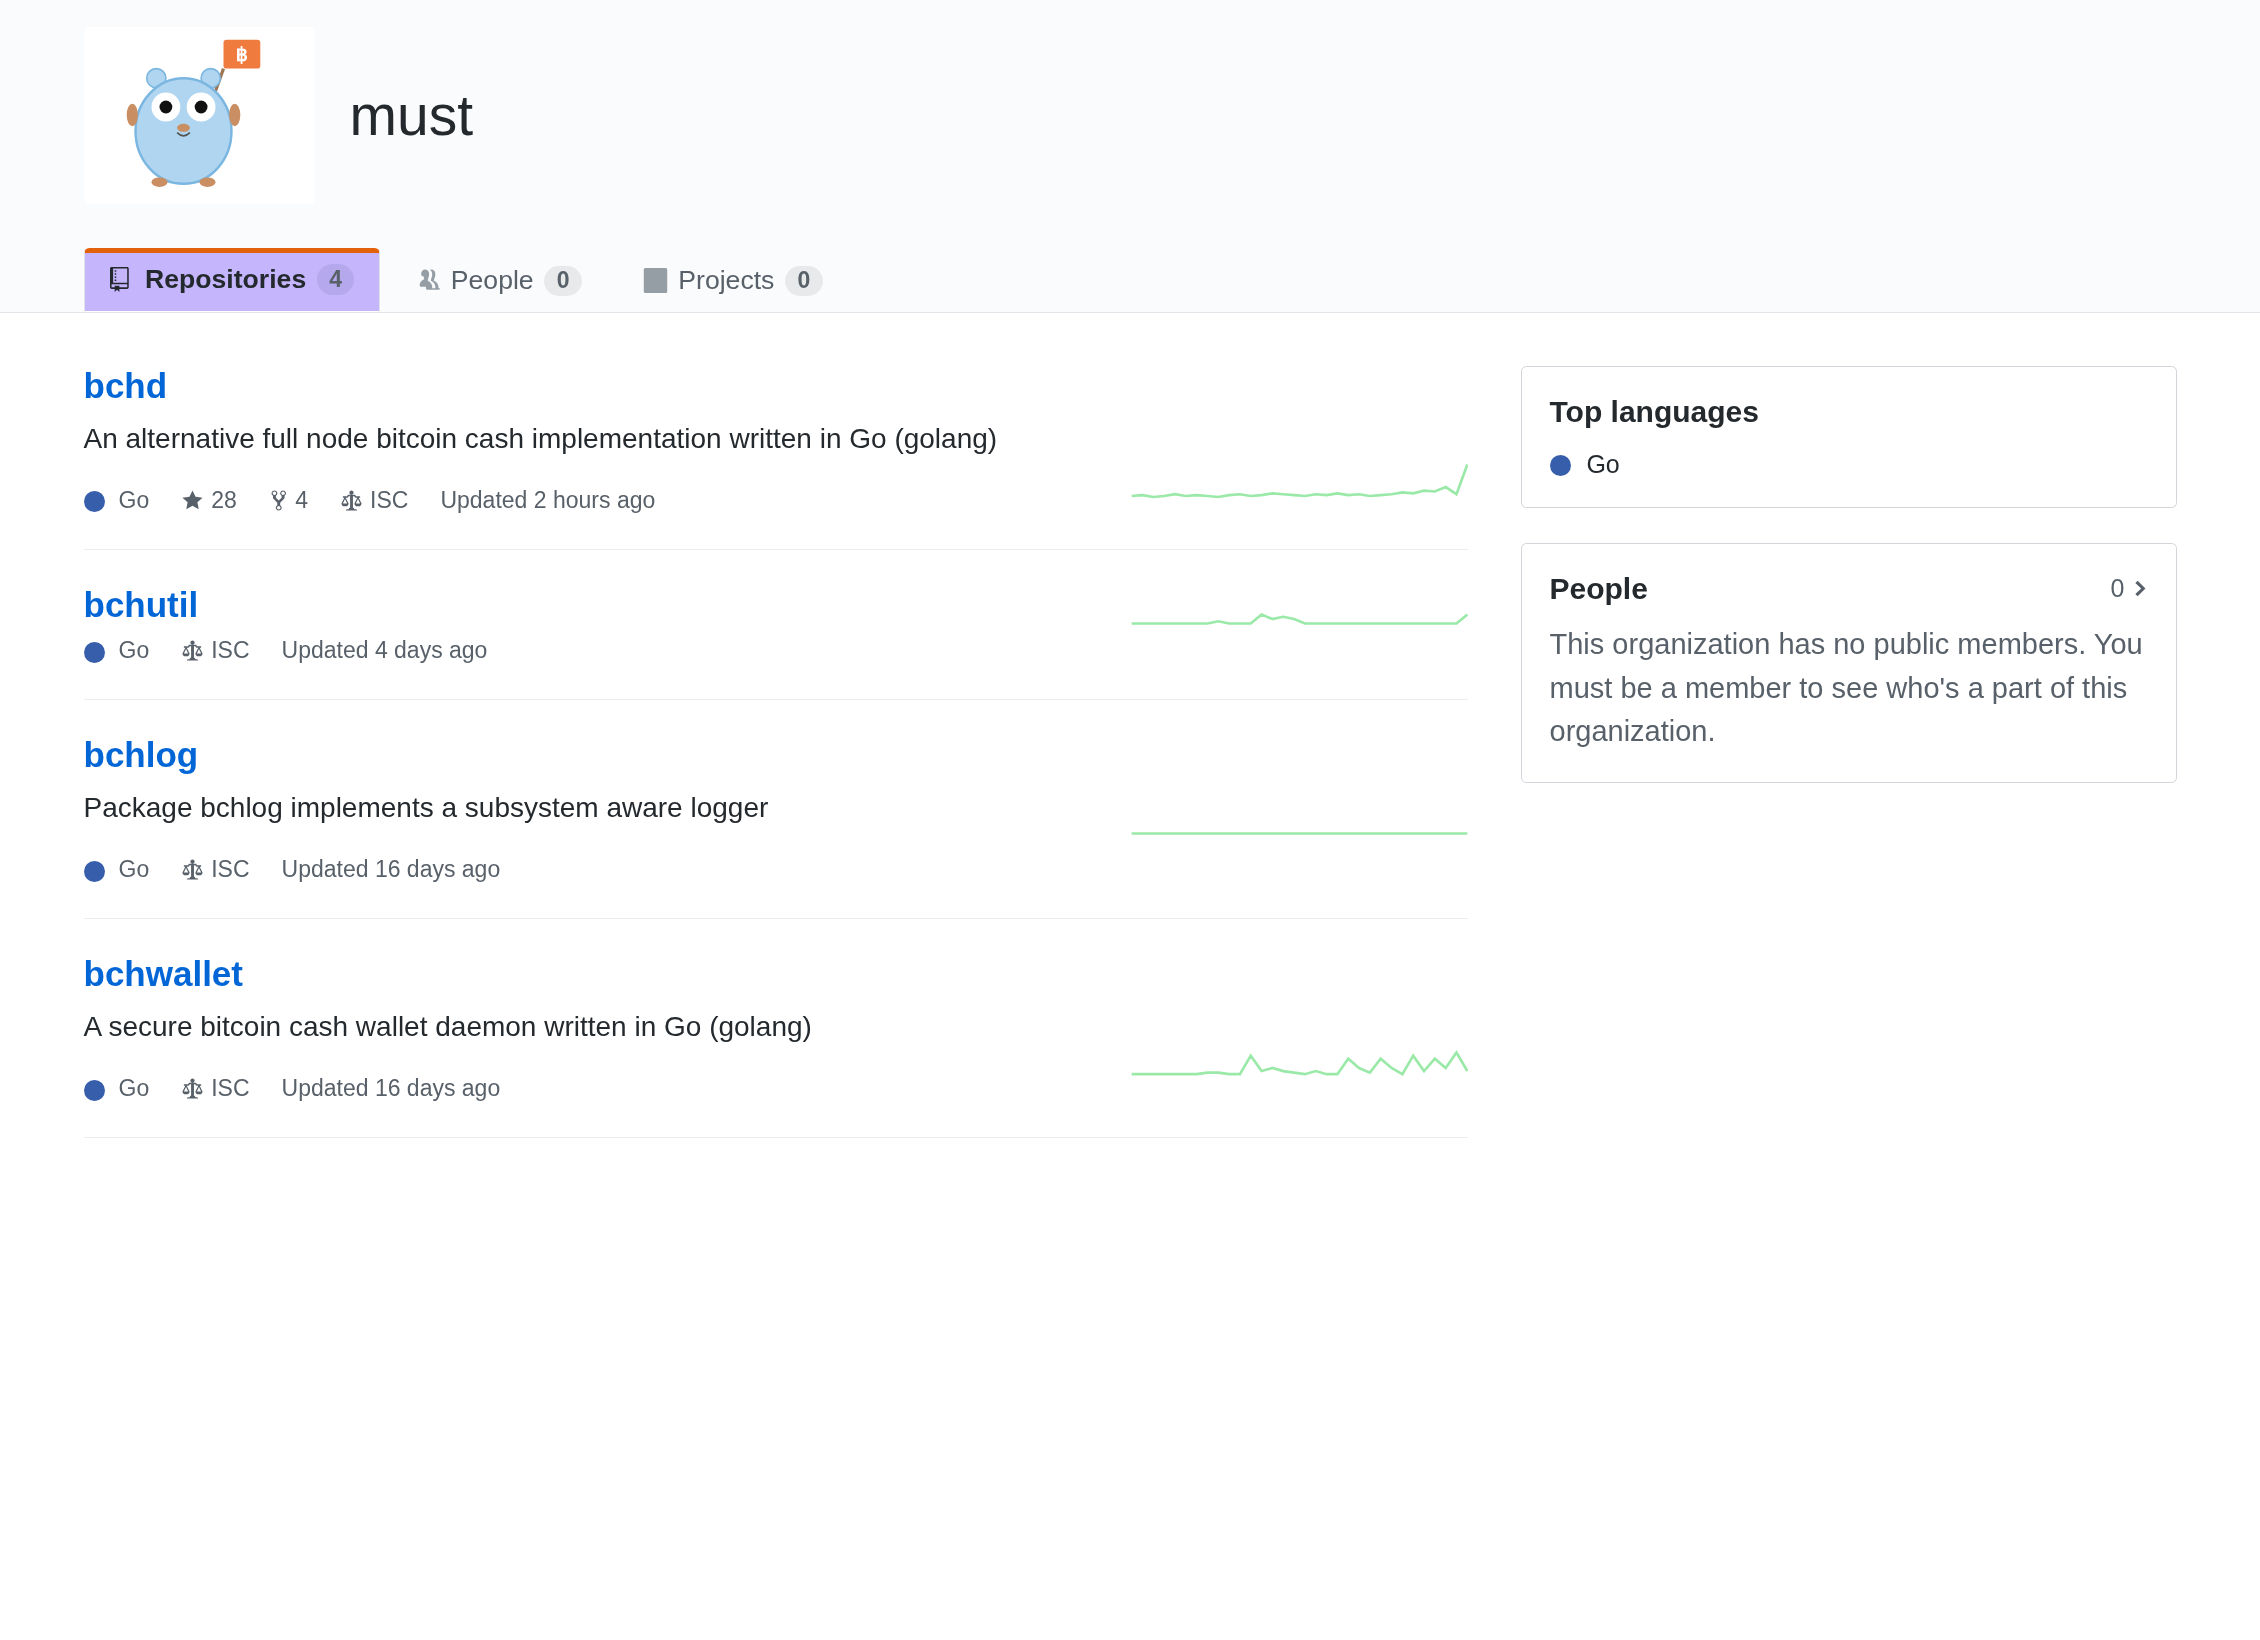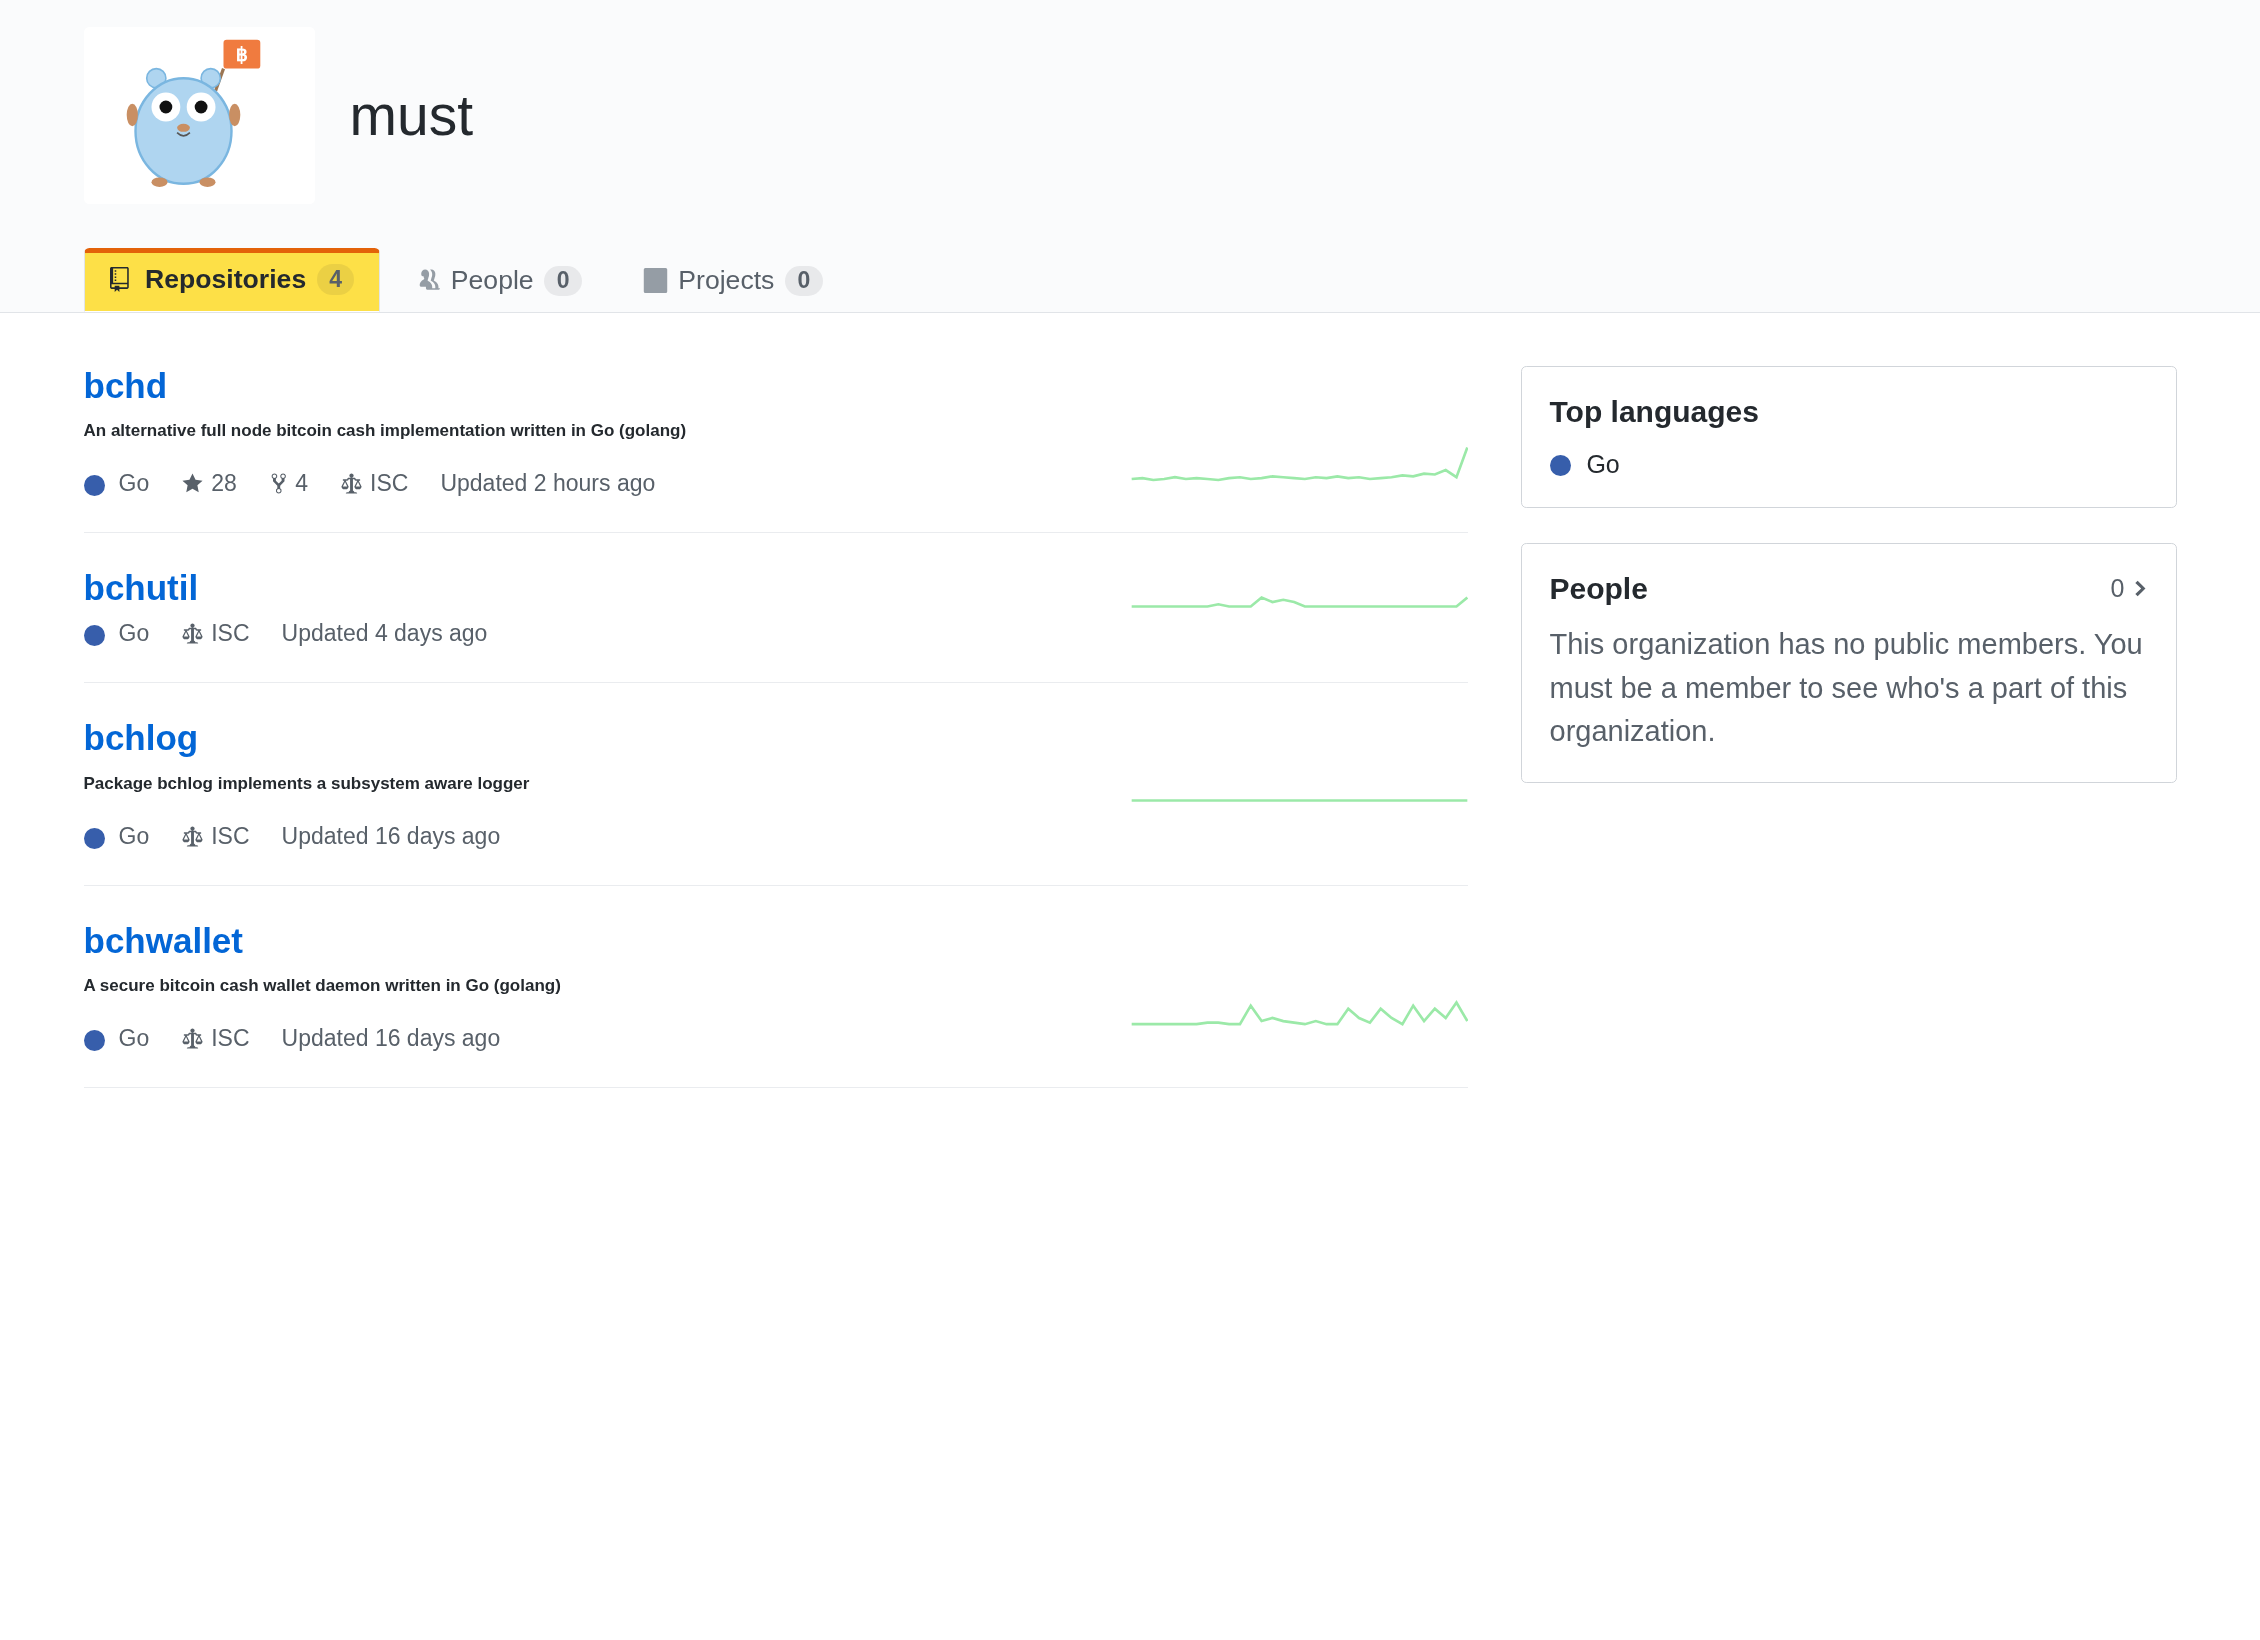--- a/index.html
+++ b/index.html
@@ -50,21 +50,21 @@
   padding: 16px 25px;
   color: #586069;
   font-size: 26.6px;
   border: 0.9px solid transparent;
   border-bottom: none;
   position: relative;
   top: 0.9px;
   cursor: pointer;
 }
 .tab.active {
-  background: #fde047;
+  background: #c4b5fd;
   border: 0.9px solid #e1e4e8;
   border-top: 5.3px solid #e36209;
   border-bottom: 0.9px solid #fff;
   border-radius: 5.3px 5.3px 0 0;
   color: #24292e;
   font-weight: 600;
   padding-top: 10.6px;
 }
 .tab .count {
   background: rgba(27,31,35,0.08);
@@ -96,26 +96,25 @@
 .repo-info { flex: 1; }
 .repo-name {
   font-size: 35px;
   font-weight: 600;
   color: #0366d6;
   text-decoration: none;
   display: inline-block;
   margin-bottom: 12.4px;
 }
 .repo-desc {
-  font-size: 17px;
+  font-size: 28px;
   color: #24292e;
   margin-bottom: 26.6px;
   max-width: 975px;
   line-height: 1.5;
-  font-weight: bold;
 }
 .repo-meta {
   display: flex;
   align-items: center;
   gap: 32px;
   font-size: 23px;
   color: #586069;
 }
 .lang-dot {
   width: 21px;

